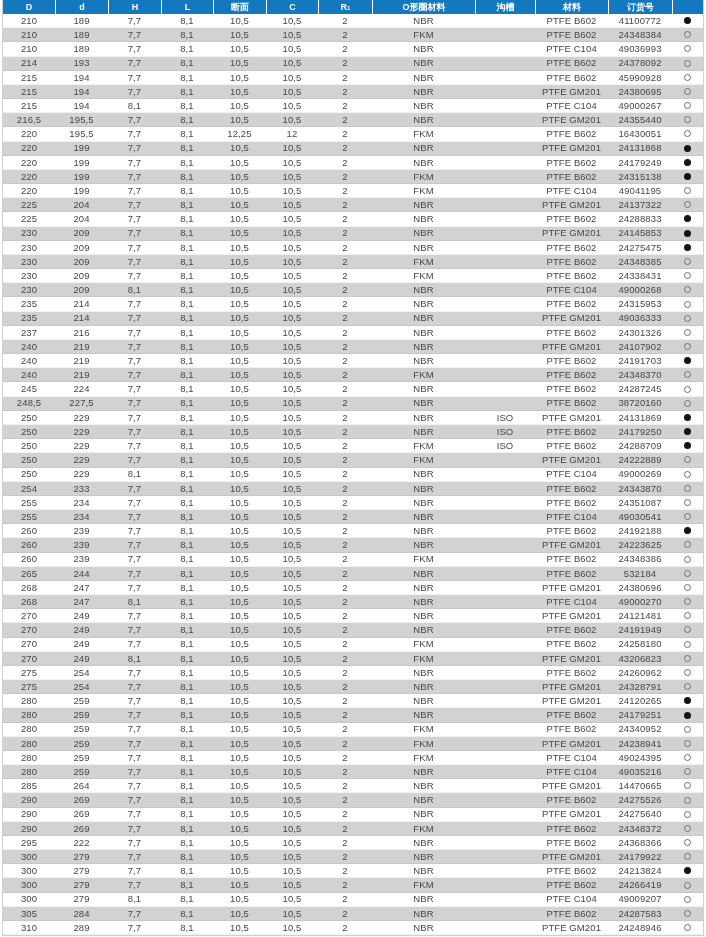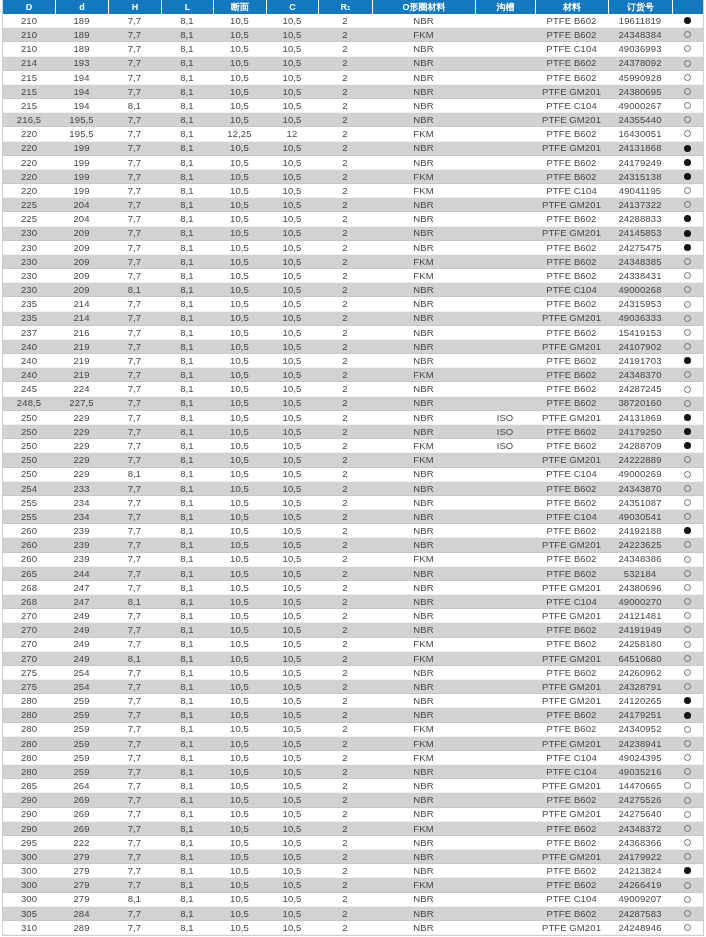--- a/index.html
+++ b/index.html
@@ -44,21 +44,21 @@
         <div class="cell col-0">210</div>
         <div class="cell col-1">189</div>
         <div class="cell col-2">7,7</div>
         <div class="cell col-3">8,1</div>
         <div class="cell col-4">10,5</div>
         <div class="cell col-5">10,5</div>
         <div class="cell col-6">2</div>
         <div class="cell col-7">NBR</div>
         <div class="cell col-8"></div>
         <div class="cell col-9">PTFE B602</div>
-        <div class="cell col-10">19611819</div>
+        <div class="cell col-10">41100772</div>
         <div class="cell col-11">
           <span class="dot filled"></span>
         </div>
       </div>
       <div class="row">
         <div class="cell col-0">210</div>
         <div class="cell col-1">189</div>
         <div class="cell col-2">7,7</div>
         <div class="cell col-3">8,1</div>
         <div class="cell col-4">10,5</div>
@@ -396,21 +396,21 @@
         <div class="cell col-0">237</div>
         <div class="cell col-1">216</div>
         <div class="cell col-2">7,7</div>
         <div class="cell col-3">8,1</div>
         <div class="cell col-4">10,5</div>
         <div class="cell col-5">10,5</div>
         <div class="cell col-6">2</div>
         <div class="cell col-7">NBR</div>
         <div class="cell col-8"></div>
         <div class="cell col-9">PTFE B602</div>
-        <div class="cell col-10">15419153</div>
+        <div class="cell col-10">24301326</div>
         <div class="cell col-11">
           <span class="dot empty"></span>
         </div>
       </div>
       <div class="row">
         <div class="cell col-0">240</div>
         <div class="cell col-1">219</div>
         <div class="cell col-2">7,7</div>
         <div class="cell col-3">8,1</div>
         <div class="cell col-4">10,5</div>
@@ -764,21 +764,21 @@
         <div class="cell col-0">270</div>
         <div class="cell col-1">249</div>
         <div class="cell col-2">8,1</div>
         <div class="cell col-3">8,1</div>
         <div class="cell col-4">10,5</div>
         <div class="cell col-5">10,5</div>
         <div class="cell col-6">2</div>
         <div class="cell col-7">FKM</div>
         <div class="cell col-8"></div>
         <div class="cell col-9">PTFE GM201</div>
-        <div class="cell col-10">64510680</div>
+        <div class="cell col-10">43206823</div>
         <div class="cell col-11">
           <span class="dot empty"></span>
         </div>
       </div>
       <div class="row">
         <div class="cell col-0">275</div>
         <div class="cell col-1">254</div>
         <div class="cell col-2">7,7</div>
         <div class="cell col-3">8,1</div>
         <div class="cell col-4">10,5</div>

